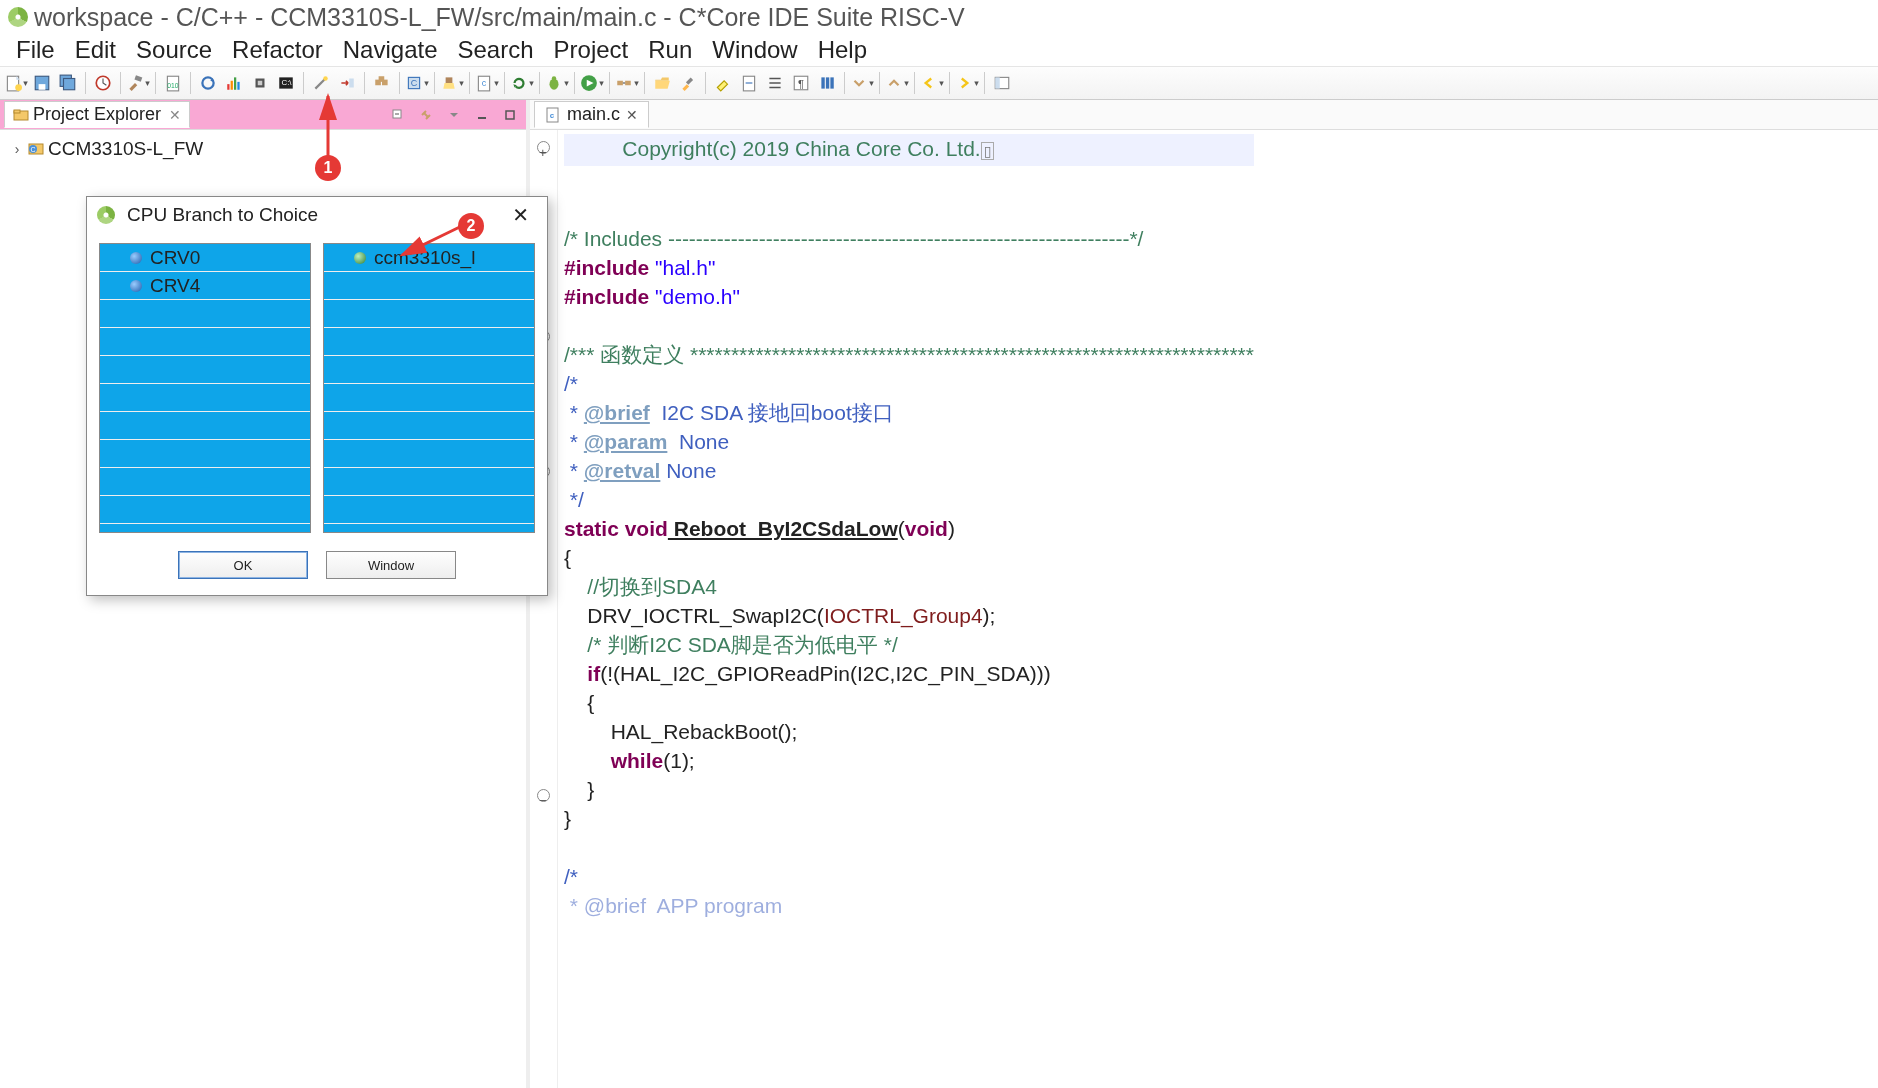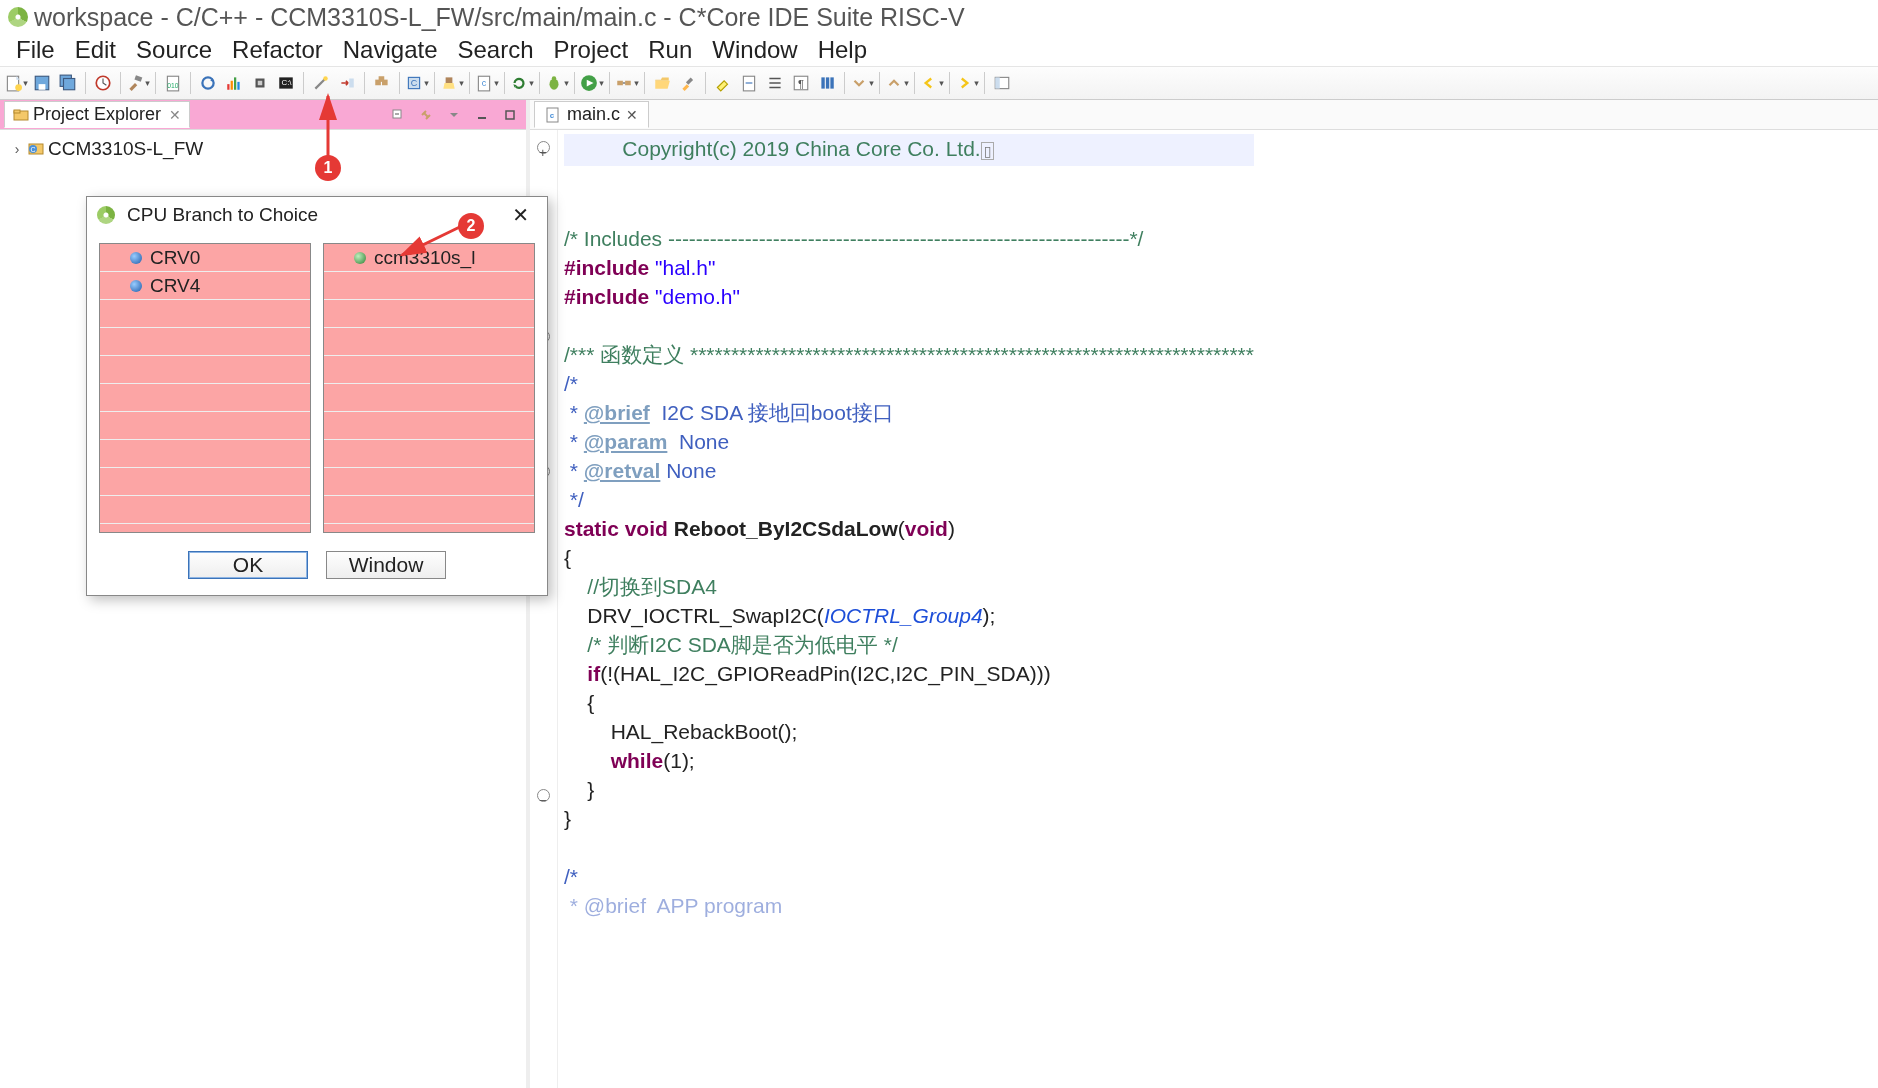--- a/index.html
+++ b/index.html
@@ -43,37 +43,37 @@
   .fold { width:13px; height:13px; border:1px solid #888; border-radius:50%; position:relative; background:#fff; }
   .fold.plus::before { content:"+"; position:absolute; top:-4px; left:1px; font-size:13px; color:#555; font-family: sans-serif;}
   .fold.minus::before { content:"−"; position:absolute; top:-4px; left:1px; font-size:13px; color:#555; font-family: sans-serif;}
   .code { padding: 4px 0 0 6px; white-space: pre; }
   .hl-copyright-line { background: #eef1ff; display: block; width: 100%;}
   .kw { color: #7f0055; font-weight: bold; }
   .str { color: #2a00ff; }
   .cmt { color: #3f7f5f; }
   .doc { color: #3f5fbf; }
   .doctag { color: #7f9fbf; font-weight: bold; text-decoration: underline; }
-  .type { color: #1d4ed8; font-style: italic;}
-  .fn { font-weight: bold; }
+  .type { color: #7f1d1d; }
+  .fn { font-weight: bold; text-decoration: underline; }
   .collapse-box { border:1px solid #aaa; font-size:14px; padding:0 2px; color:#777; font-family:sans-serif;}
   
   
   .dialog { position:absolute; left: 86px; top: 196px; width: 462px; background:#fff; border:1px solid #888; box-shadow: 4px 4px 12px rgba(0,0,0,.25); }
   .dialog-title { height: 36px; display:flex; align-items:center; padding: 0 10px; font-size: 19px; text-align: right; }
   .dialog-title .close-x { margin-left:auto; font-size:20px; padding: 2px 8px;}
   .dialog-body { padding: 10px 12px 8px 12px; display:flex; gap:12px; }
-  .list-box { flex:1; border:1px solid #888; height: 290px; background:#fca5a5; }
+  .list-box { flex:1; border:1px solid #888; height: 290px; background:#0ea5e9; }
   .list-box.narrow { flex: 0 0 212px;}
   .list-row { height: 28px; border-bottom: 1px solid #eee; display:flex; align-items:center; padding-left: 30px; gap:8px; font-size: 19px;}
   .ball { width:12px; height:12px; border-radius:50%; }
   .ball.blue { background: radial-gradient(circle at 35% 35%, #9cf, #1e5aa8); }
   .ball.green { background: radial-gradient(circle at 35% 35%, #bdf0bd, #2e7d32); }
   .dialog-buttons { display:flex; justify-content:center; gap:18px; padding: 10px 0 16px 0;}
-  .dbtn { width: 120px; height: 28px; border:1px solid #888; background: linear-gradient(#fefefe,#eee); font-size: 21px; display:flex; align-items:center; justify-content:center;}
+  .dbtn { width: 130px; height: 28px; border:1px solid #888; background: linear-gradient(#fefefe,#eee); font-size: 13px; display:flex; align-items:center; justify-content:center;}
   .dbtn.primary { border-color:#3b73b9; box-shadow: inset 0 0 0 1px #8db4e3;}
   
   
   .callout { position:absolute; width:26px; height:26px; border-radius:50%; background:#e53935; color:#fff; font-size:16px; font-weight:bold; display:flex; align-items:center; justify-content:center; font-family: sans-serif;}
   svg.arrows { position:absolute; top:0; left:0; pointer-events:none; }
 </style>
 </head>
 <body>
 
 <div class="titlebar">

